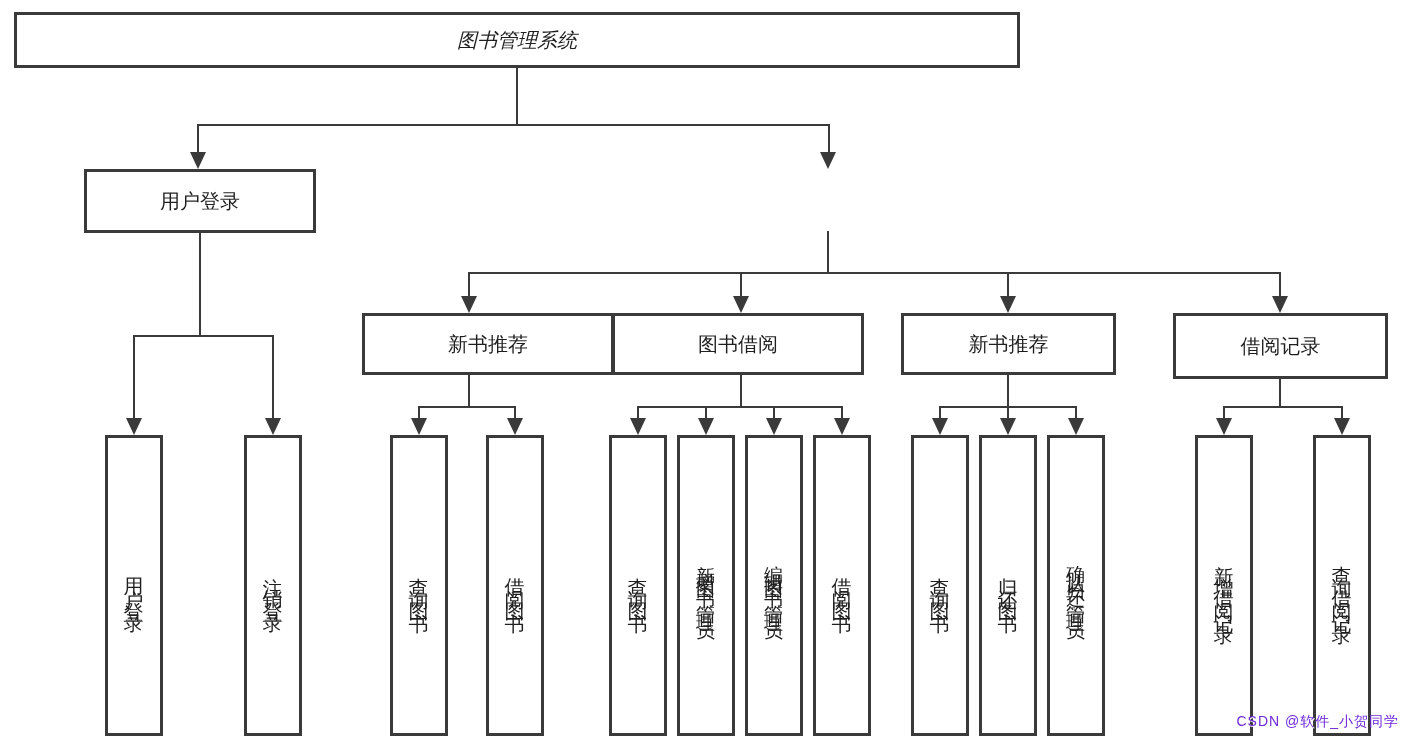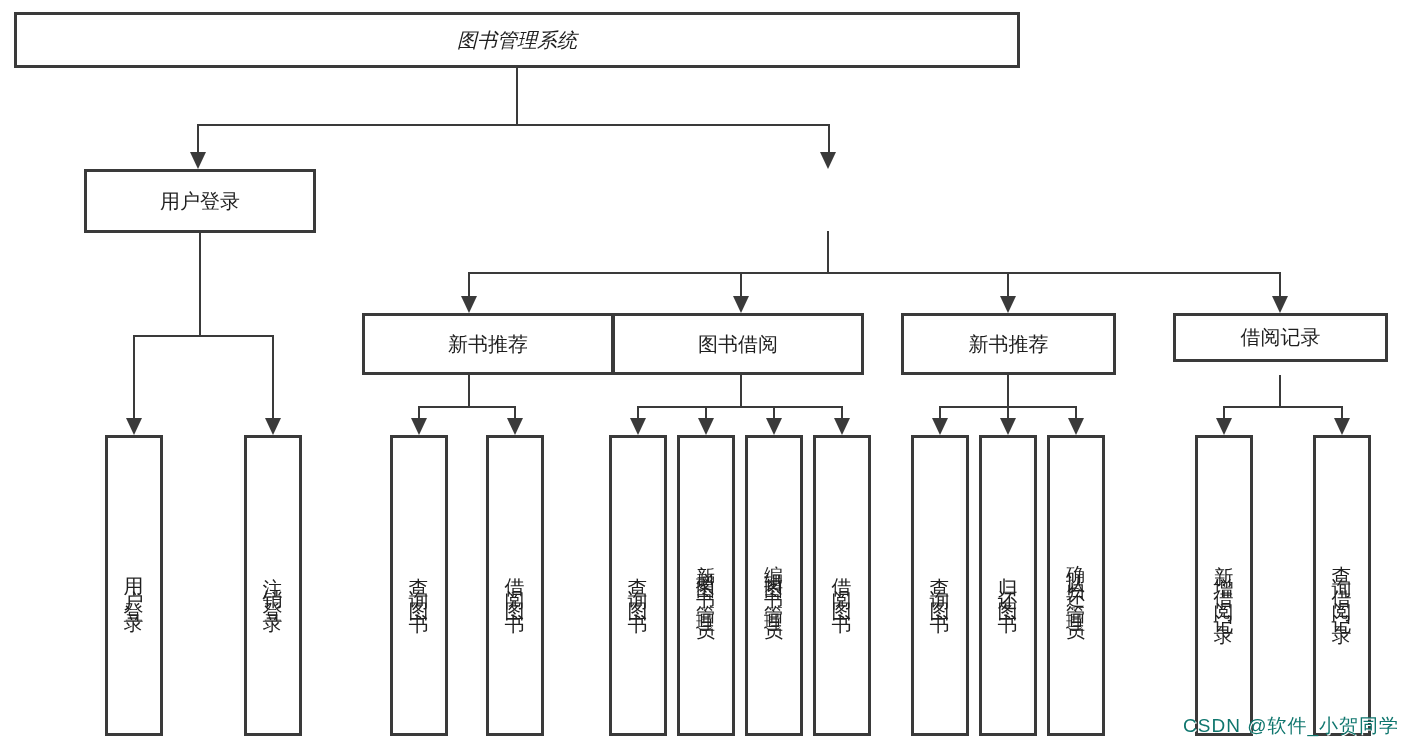--- a/index.html
+++ b/index.html
@@ -20,21 +20,21 @@
   .vbox.long { letter-spacing:8px; font-size:19px; }
   .hline { position:absolute; height:2px; background:#3a3a3a; z-index:1; }
   .vline { position:absolute; width:2px;  background:#3a3a3a; z-index:1; }
   .arrow {
     position:absolute; width:0; height:0; z-index:1;
     border-left:8px solid transparent; border-right:8px solid transparent;
     border-top:17px solid #3a3a3a;
   }
   .watermark {
     position:absolute; top:713px; right:6px; z-index:6;
-    font-size:19px; color:#0f766e; letter-spacing:1px;
+    font-size:14px; color:#6d28d9; letter-spacing:1px;
     text-shadow:1px 1px 0 #ffffff;
   }
 </style>
 </head>
 <body>
 
 <div class="stage">
 
   <div class="box" style="left:14px; top:12px; width:1006px; height:56px;font-style:italic;">图书管理系统</div>
 
@@ -61,21 +61,21 @@
   <div class="vline" style="left:1007px; top:272px; height:26px;"></div>
   <div class="vline" style="left:1279px; top:272px; height:26px;"></div>
   <div class="arrow" style="left:461px;  top:296px;"></div>
   <div class="arrow" style="left:733px;  top:296px;"></div>
   <div class="arrow" style="left:1000px; top:296px;"></div>
   <div class="arrow" style="left:1272px; top:296px;"></div>
 
   <div class="box" style="left:362px; top:313px; width:252px; height:62px;">新书推荐</div>
   <div class="box" style="left:612px; top:313px; width:252px; height:62px;">图书借阅</div>
   <div class="box" style="left:901px; top:313px; width:215px; height:62px;">新书推荐</div>
-  <div class="box" style="left:1173px; top:313px; width:215px; height:49px;">借阅记录</div>
+  <div class="box" style="left:1173px; top:313px; width:215px; height:66px;">借阅记录</div>
 
   <div class="vline" style="left:468px; top:375px; height:33px;"></div>
   <div class="hline" style="left:418px; top:406px; width:98px;"></div>
   <div class="vline" style="left:418px; top:406px; height:14px;"></div>
   <div class="vline" style="left:514px; top:406px; height:14px;"></div>
   <div class="arrow" style="left:411px; top:418px;"></div>
   <div class="arrow" style="left:507px; top:418px;"></div>
 
   <div class="vline" style="left:740px; top:375px; height:33px;"></div>
   <div class="hline" style="left:637px; top:406px; width:206px;"></div>

